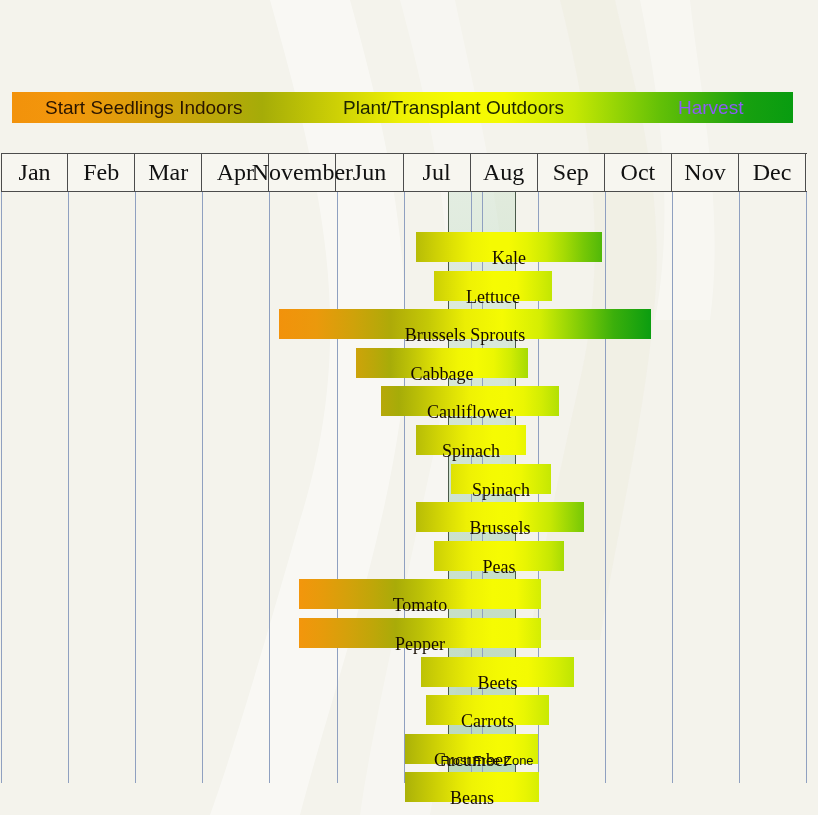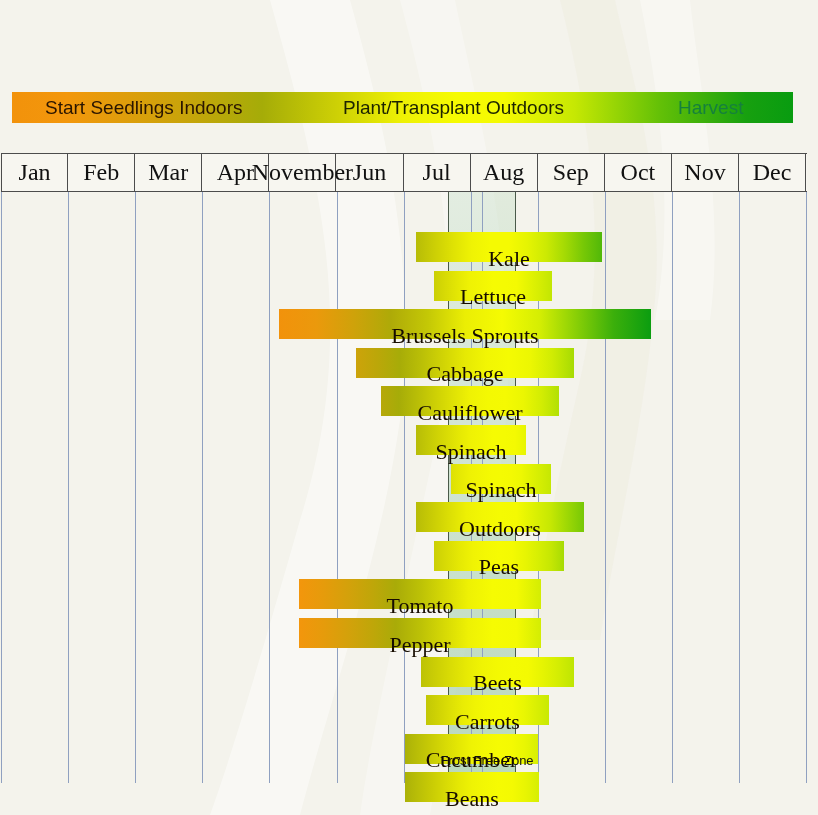--- a/index.html
+++ b/index.html
@@ -54,21 +54,21 @@
     position: absolute;
     top: 92px;
     height: 31px;
     line-height: 31px;
     font-size: 19px;
     color: #2a1500;
     white-space: nowrap;
   }
   #legend-label-indoors { left: 45px; }
   #legend-label-outdoors { left: 343px; color: #1c2300; }
-  #legend-label-harvest { left: 678px; color: #15803d; }
+  #legend-label-harvest { left: 678px; color: #8b5cf6; }
 
   
   #calendar {
     position: absolute;
     left: 1px;
     top: 153px;
     width: 806px;
     height: 630px;
   }
 
@@ -150,21 +150,21 @@
   
   .crop-bar {
     position: absolute;
     height: 30px;
     display: flex;
     align-items: center;
     justify-content: center;
   }
   .crop-label {
     font-family: "Liberation Serif", serif;
-    font-size: 22px;
+    font-size: 18px;
     color: #160c00;
     white-space: nowrap;
     position: relative;
     z-index: 2;
     margin-top: 23px;
   }
 </style>
 </head>
 <body>
 
@@ -225,34 +225,34 @@
         <div class="vline edge" style="left: 805.2px;"></div>
         <div class="crop-bar" style="left: 415px; width: 186px; top: 40px; background: linear-gradient(to right, rgb(183, 188, 7) 0%, rgb(204, 207, 5) 10%, rgb(223, 226, 4) 20%, rgb(239, 243, 4) 30%, rgb(245, 250, 2) 40%, rgb(245, 250, 2) 50%, rgb(229, 244, 2) 60%, rgb(204, 234, 3) 70%, rgb(164, 218, 4) 80%, rgb(119, 200, 6) 90%, rgb(81, 184, 9) 100%);">
           <span class="crop-label">Kale</span>
         </div>
         <div class="crop-bar" style="left: 433px; width: 118px; top: 78.6px; background: linear-gradient(to right, rgb(203, 207, 5) 0%, rgb(216, 219, 5) 10%, rgb(228, 231, 4) 20%, rgb(239, 242, 4) 30%, rgb(242, 246, 3) 40%, rgb(246, 251, 2) 50%, rgb(245, 251, 2) 60%, rgb(244, 250, 2) 70%, rgb(228, 244, 2) 80%, rgb(212, 237, 3) 90%, rgb(194, 230, 3) 100%);">
           <span class="crop-label">Lettuce</span>
         </div>
         <div class="crop-bar" style="left: 278px; width: 372px; top: 117.2px; background: linear-gradient(to right, rgb(242, 146, 11) 0%, rgb(235, 153, 12) 10%, rgb(207, 162, 10) 20%, rgb(174, 170, 8) 30%, rgb(196, 200, 6) 40%, rgb(235, 238, 4) 50%, rgb(245, 251, 2) 60%, rgb(213, 238, 3) 70%, rgb(136, 207, 6) 80%, rgb(59, 175, 11) 90%, rgb(11, 157, 16) 100%);">
           <span class="crop-label">Brussels Sprouts</span>
         </div>
-        <div class="crop-bar" style="left: 355px; width: 218px; top: 155.8px; background: linear-gradient(to right, rgb(205, 163, 10) 0%, rgb(187, 167, 9) 10%, rgb(167, 172, 8) 20%, rgb(186, 191, 7) 30%, rgb(209, 212, 5) 40%, rgb(230, 233, 4) 50%, rgb(242, 246, 3) 60%, rgb(245, 251, 2) 70%, rgb(236, 247, 2) 80%, rgb(208, 236, 3) 90%, rgb(166, 219, 4) 100%);">
+        <div class="crop-bar" style="left: 355px; width: 172px; top: 155.8px; background: linear-gradient(to right, rgb(205, 163, 10) 0%, rgb(187, 167, 9) 10%, rgb(167, 172, 8) 20%, rgb(186, 191, 7) 30%, rgb(209, 212, 5) 40%, rgb(230, 233, 4) 50%, rgb(242, 246, 3) 60%, rgb(245, 251, 2) 70%, rgb(236, 247, 2) 80%, rgb(208, 236, 3) 90%, rgb(166, 219, 4) 100%);">
           <span class="crop-label">Cabbage</span>
         </div>
         <div class="crop-bar" style="left: 380px; width: 178px; top: 194.4px; background: linear-gradient(to right, rgb(183, 168, 9) 0%, rgb(166, 172, 8) 10%, rgb(184, 189, 7) 20%, rgb(204, 207, 5) 30%, rgb(222, 225, 5) 40%, rgb(239, 242, 4) 50%, rgb(244, 249, 2) 60%, rgb(245, 250, 2) 70%, rgb(235, 246, 2) 80%, rgb(211, 237, 3) 90%, rgb(178, 224, 4) 100%);">
           <span class="crop-label">Cauliflower</span>
         </div>
         <div class="crop-bar" style="left: 415px; width: 110px; top: 233px; background: linear-gradient(to right, rgb(183, 188, 7) 0%, rgb(195, 200, 6) 10%, rgb(208, 211, 5) 20%, rgb(219, 222, 5) 30%, rgb(230, 233, 4) 40%, rgb(239, 242, 4) 50%, rgb(242, 246, 3) 60%, rgb(246, 251, 2) 70%, rgb(245, 251, 2) 80%, rgb(244, 250, 2) 90%, rgb(231, 245, 2) 100%);">
           <span class="crop-label">Spinach</span>
         </div>
         <div class="crop-bar" style="left: 450px; width: 100px; top: 271.6px; background: linear-gradient(to right, rgb(221, 224, 5) 0%, rgb(231, 234, 4) 10%, rgb(239, 242, 4) 20%, rgb(242, 246, 3) 30%, rgb(245, 250, 2) 40%, rgb(245, 251, 2) 50%, rgb(244, 250, 2) 60%, rgb(238, 248, 2) 70%, rgb(224, 242, 2) 80%, rgb(211, 237, 3) 90%, rgb(197, 231, 3) 100%);">
           <span class="crop-label">Spinach</span>
         </div>
         <div class="crop-bar" style="left: 415px; width: 168px; top: 310.2px; background: linear-gradient(to right, rgb(183, 188, 7) 0%, rgb(202, 205, 5) 10%, rgb(220, 223, 5) 20%, rgb(237, 240, 4) 30%, rgb(243, 247, 3) 40%, rgb(245, 251, 2) 50%, rgb(244, 250, 2) 60%, rgb(221, 241, 3) 70%, rgb(198, 232, 3) 80%, rgb(158, 216, 5) 90%, rgb(118, 200, 6) 100%);">
-          <span class="crop-label">Outdoors</span>
+          <span class="crop-label">Brussels</span>
         </div>
         <div class="crop-bar" style="left: 433px; width: 130px; top: 348.8px; background: linear-gradient(to right, rgb(203, 207, 5) 0%, rgb(217, 220, 5) 10%, rgb(230, 233, 4) 20%, rgb(240, 243, 4) 30%, rgb(244, 248, 3) 40%, rgb(246, 251, 2) 50%, rgb(244, 250, 2) 60%, rgb(232, 245, 2) 70%, rgb(215, 239, 3) 80%, rgb(197, 231, 3) 90%, rgb(166, 219, 4) 100%);">
           <span class="crop-label">Peas</span>
         </div>
         <div class="crop-bar" style="left: 298px; width: 242px; top: 387.4px; background: linear-gradient(to right, rgb(243, 150, 12) 0%, rgb(230, 155, 11) 10%, rgb(212, 161, 11) 20%, rgb(192, 166, 9) 30%, rgb(169, 171, 8) 40%, rgb(188, 193, 6) 50%, rgb(214, 217, 5) 60%, rgb(238, 241, 4) 70%, rgb(246, 251, 2) 80%, rgb(244, 250, 2) 90%, rgb(211, 237, 3) 100%);">
           <span class="crop-label">Tomato</span>
         </div>
         <div class="crop-bar" style="left: 298px; width: 242px; top: 426px; background: linear-gradient(to right, rgb(243, 150, 12) 0%, rgb(230, 155, 11) 10%, rgb(212, 161, 11) 20%, rgb(192, 166, 9) 30%, rgb(169, 171, 8) 40%, rgb(188, 193, 6) 50%, rgb(214, 217, 5) 60%, rgb(238, 241, 4) 70%, rgb(246, 251, 2) 80%, rgb(244, 250, 2) 90%, rgb(211, 237, 3) 100%);">
           <span class="crop-label">Pepper</span>
         </div>

